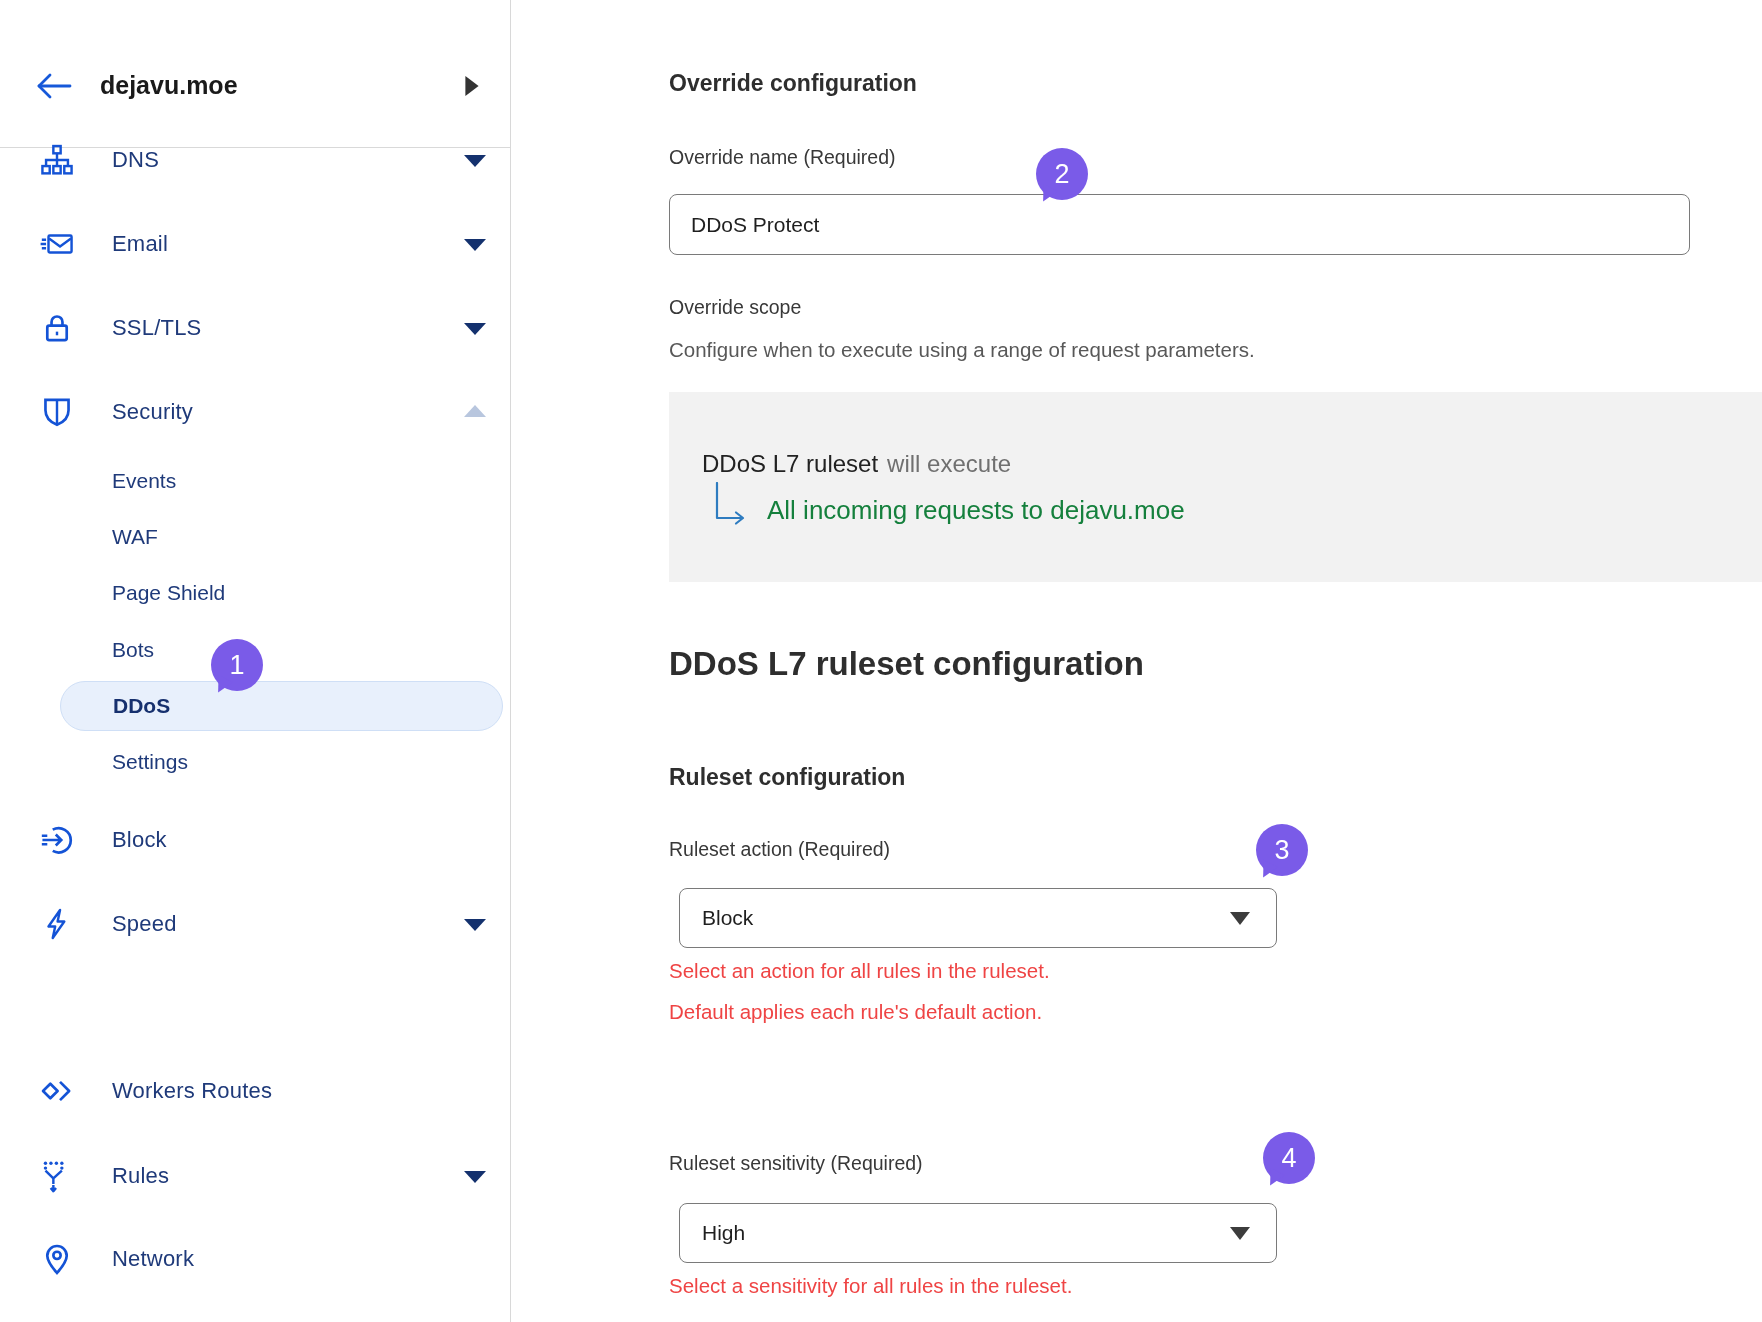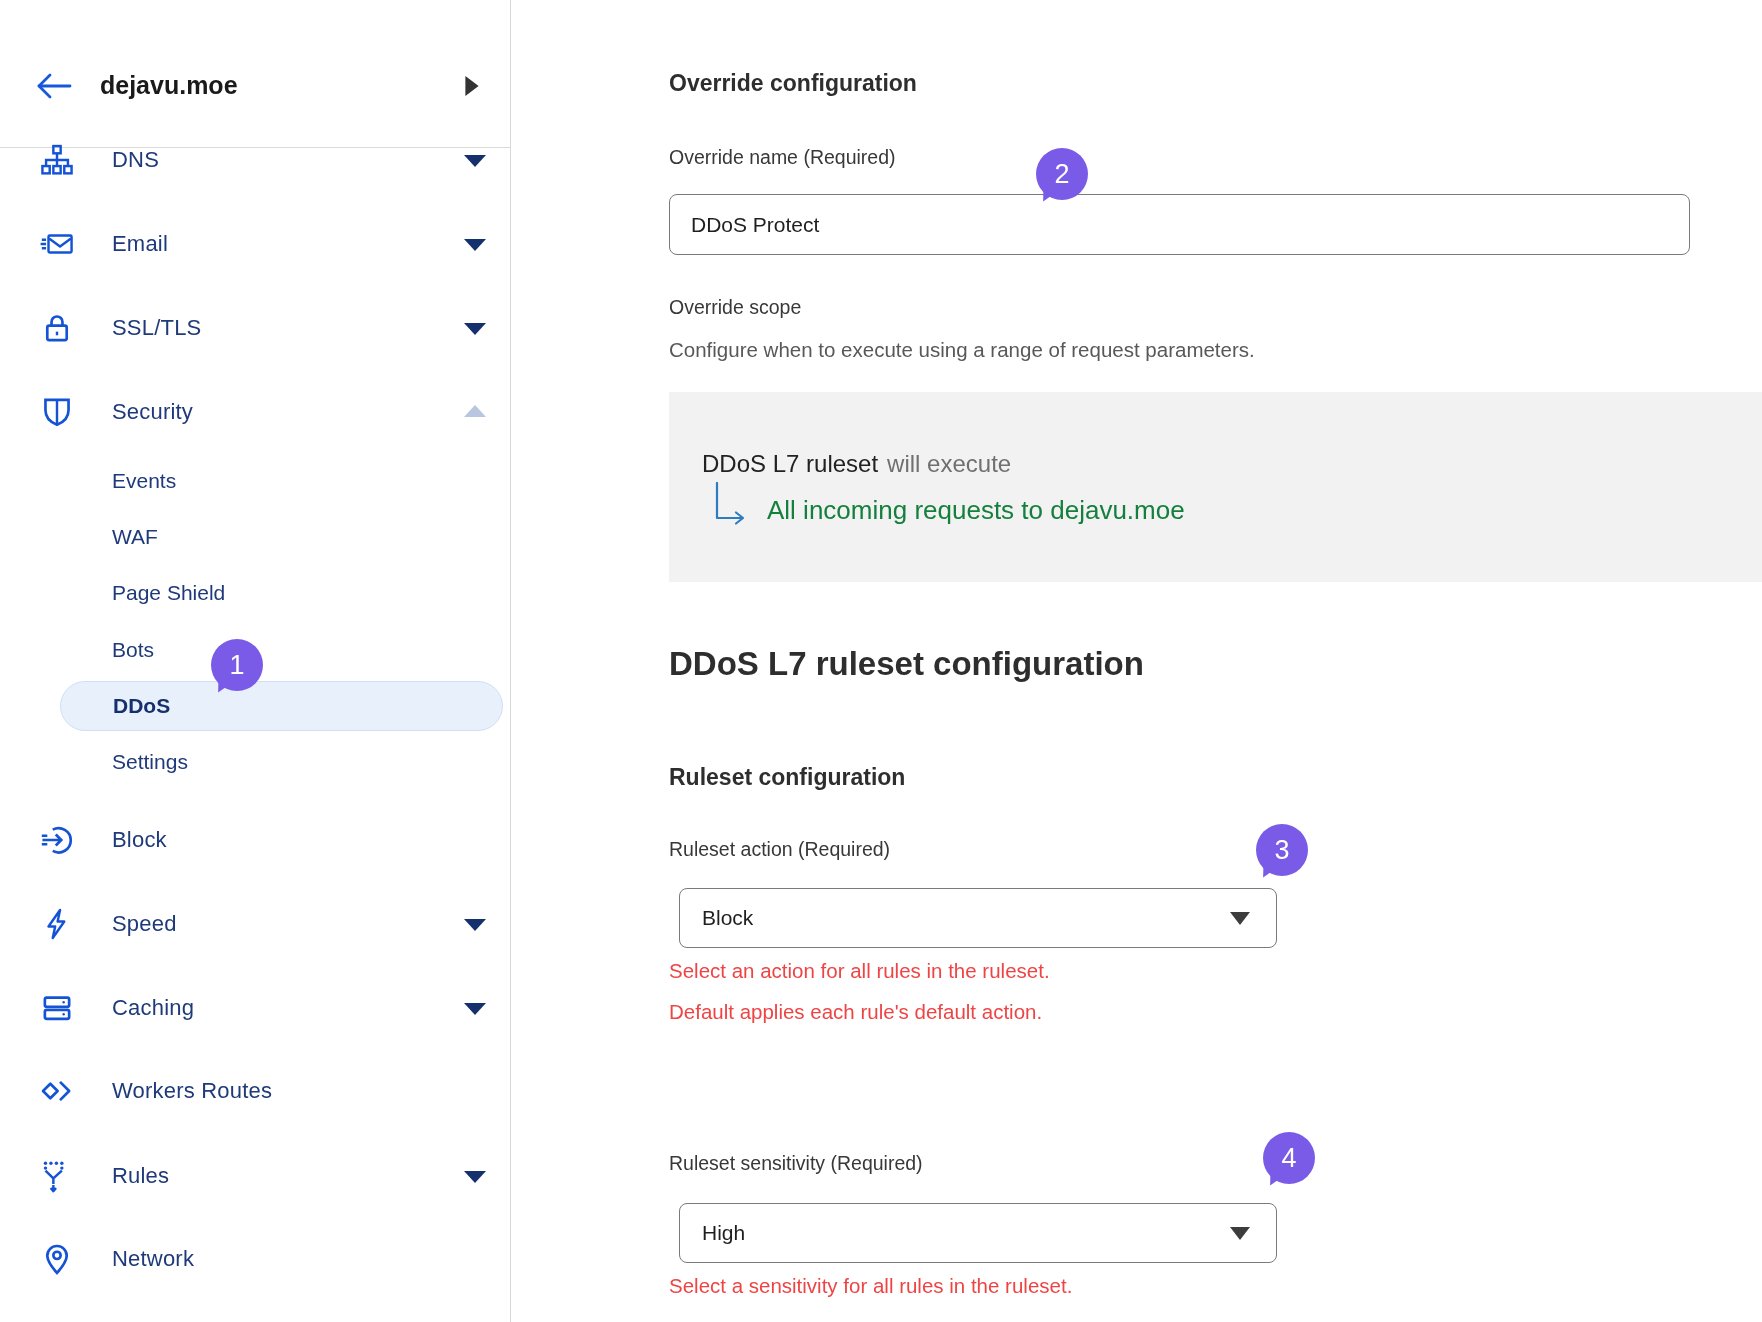--- a/index.html
+++ b/index.html
@@ -176,32 +176,20 @@
   <div class="nav-row" style="top:894px">
     <span class="nav-icon">
       <svg class="icon" viewBox="0 0 28 28" fill="none" stroke="#1453d6" stroke-width="2" stroke-linejoin="round">
         <path d="M16.5 2.5 7 16h5.5l-2 9.5L20 12h-5.5l2-9.5z"></path>
       </svg>
       </span>
     <span class="nav-label">Speed</span>
     <span class="caret-down"></span>
   </div>
 
-  <div class="nav-row" style="top:978px">
-    <span class="nav-icon">
-      <svg class="icon" viewBox="0 0 28 28" fill="none" stroke="#1453d6" stroke-width="2.2">
-        <rect x="4" y="5.5" width="20" height="7.5" rx="1.5"></rect>
-        <rect x="4" y="15.5" width="20" height="7.5" rx="1.5"></rect>
-        <circle cx="19.5" cy="9.2" r="1" fill="#1453d6" stroke="none"></circle>
-        <circle cx="19.5" cy="19.2" r="1" fill="#1453d6" stroke="none"></circle>
-      </svg>
-      </span>
-    <span class="nav-label">Caching</span>
-    <span class="caret-down"></span>
-  </div>
 
   <div class="nav-row" style="top:1061px">
     <span class="nav-icon">
       <svg class="icon" viewBox="0 0 28 28" fill="none" stroke="#1453d6" stroke-width="2.2" stroke-linejoin="round">
         <path d="M8.5 8 2.5 14l6 6 6-6-6-6z"></path>
         <path d="M16.5 6.5 24 14l-7.5 7.5"></path>
       </svg>
       </span>
     <span class="nav-label">Workers Routes</span>
   </div>

